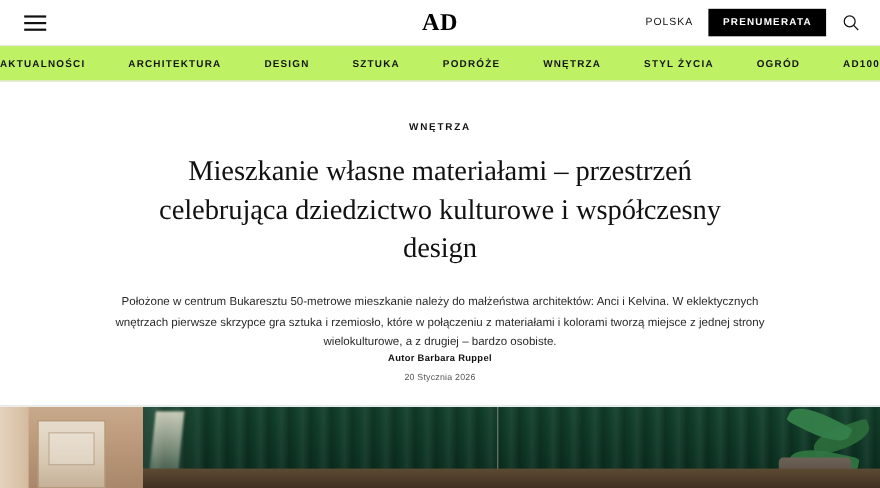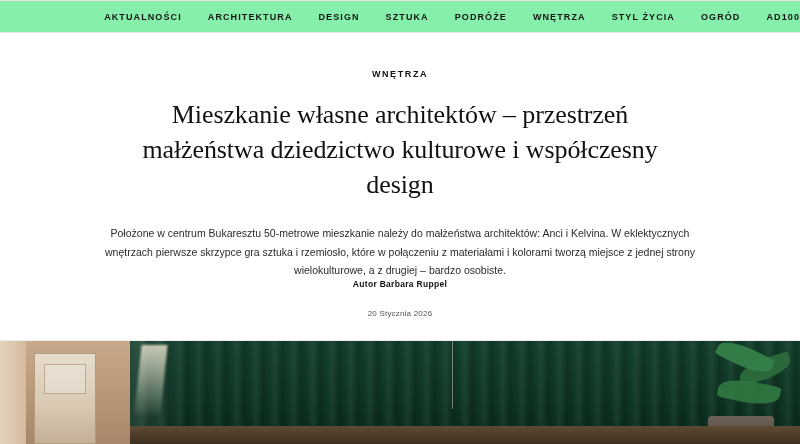--- a/index.html
+++ b/index.html
@@ -92,24 +92,23 @@
   }
 
   
   .navbar {
     height: 33px;
     flex: 0 0 33px;
     border-top: 1px solid #e6e6e6;
     border-bottom: 1px solid #e6e6e6;
     display: flex;
     align-items: center;
-    justify-content: flex-end;
+    justify-content: space-between;
     gap: 26px;
-    background: #86efac;
-    padding-left: 44px;
+    background: #bef264;
   }
   .nav-item {
     font-size: 9px;
     letter-spacing: 1.1px;
     color: #141414;
     font-weight: 700;
     text-transform: uppercase;
     cursor: pointer;
     white-space: nowrap;
   }
@@ -145,21 +144,21 @@
     color: #2b2b2b;
     text-align: center;
   }
   .byline {
     font-size: 8.5px;
     font-weight: 700;
     letter-spacing: 0.3px;
     color: #111;
   }
   .pubdate {
-    margin-top: 20px;
+    margin-top: 8px;
     font-size: 8px;
     color: #555;
     letter-spacing: 0.2px;
   }
 
   
   .hero {
     margin-top: 22px;
     flex: 1 1 auto;
     position: relative;
@@ -265,36 +264,54 @@
     bottom: 0;
     height: 18px;
     background: linear-gradient(180deg, #5d4a33, #3e3021);
   }
 </style>
 </head>
 <body>
 
 <div class="page">
 
+  <div class="topbar">
+    <div class="hamburger">
+      <span></span>
+      <span></span>
+      <span></span>
+    </div>
+
+    <div class="brand">AD</div>
+
+    <div class="topbar-right">
+      <div class="locale">POLSKA</div>
+      <button class="subscribe-btn">PRENUMERATA</button>
+      <svg class="search-icon" viewBox="0 0 24 24">
+        <circle cx="10.5" cy="10.5" r="7" fill="none" stroke="#111" stroke-width="1.6"></circle>
+        <line x1="15.6" y1="15.6" x2="21.5" y2="21.5" stroke="#111" stroke-width="1.6"></line>
+      </svg>
+    </div>
+  </div>
 
   <nav class="navbar">
     <div class="nav-item">AKTUALNOŚCI</div>
     <div class="nav-item">ARCHITEKTURA</div>
     <div class="nav-item">DESIGN</div>
     <div class="nav-item">SZTUKA</div>
     <div class="nav-item">PODRÓŻE</div>
     <div class="nav-item">WNĘTRZA</div>
     <div class="nav-item">STYL ŻYCIA</div>
     <div class="nav-item">OGRÓD</div>
     <div class="nav-item">AD100</div>
   </nav>
 
   <header class="article-head">
     <div class="kicker">WNĘTRZA</div>
-    <h1 class="headline">Mieszkanie własne architektów – przestrzeń małżeństwa dziedzictwo kulturowe i współczesny design</h1>
+    <h1 class="headline">Mieszkanie własne materiałami – przestrzeń celebrująca dziedzictwo kulturowe i współczesny design</h1>
     <p class="dek">Położone w centrum Bukaresztu 50-metrowe mieszkanie należy do małżeństwa architektów: Anci i Kelvina. W eklektycznych wnętrzach pierwsze skrzypce gra sztuka i rzemiosło, które w połączeniu z materiałami i kolorami tworzą miejsce z jednej strony wielokulturowe, a z drugiej – bardzo osobiste.</p>
     <div class="byline">Autor Barbara Ruppel</div>
     <div class="pubdate">20 Stycznia 2026</div>
   </header>
 
   <div class="hero">
     <div class="hero-green"></div>
     <div class="window-glow"></div>
 
     <div class="hero-left">

